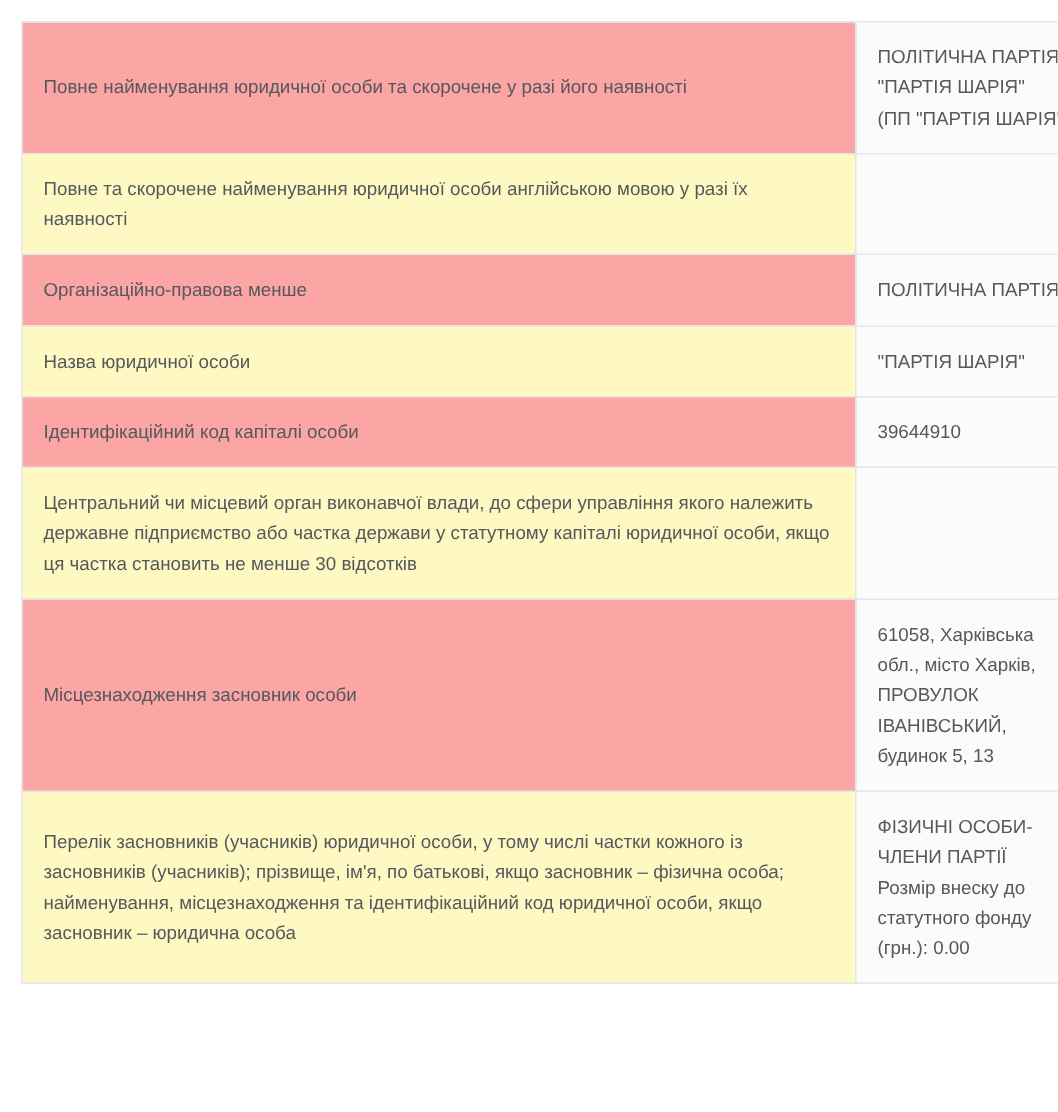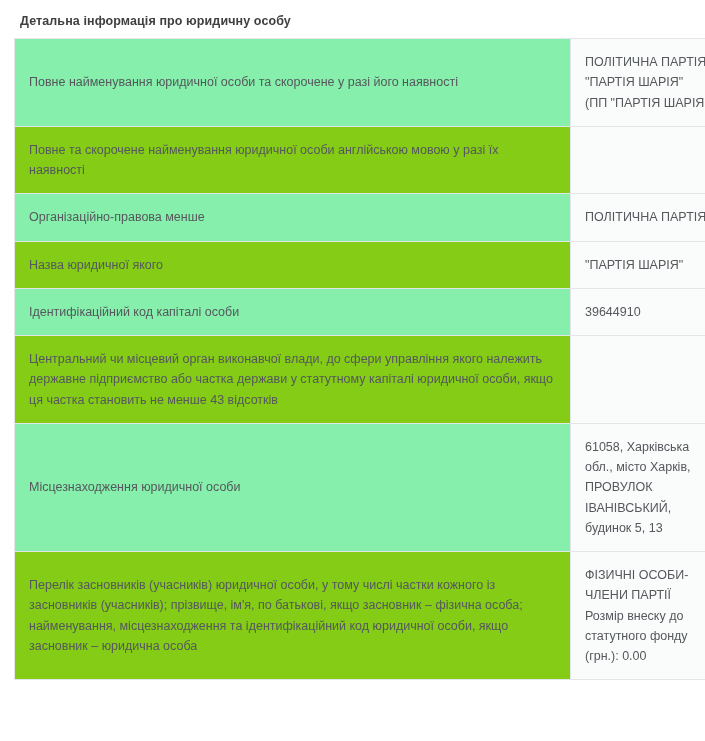--- a/index.html
+++ b/index.html
@@ -37,45 +37,44 @@
   table.details td {
     border: 1px solid #e3e6e8;
     vertical-align: middle;
     padding: 13px 14px;
     line-height: 1.62;
     color: #55585c;
     word-wrap: break-word;
   }
   td.label {
     width: 527px;
-    background: #86efac;
+    background: #fca5a5;
   }
   td.value {
     width: 150px;
     background: #fafbfb;
     color: #55585c;
   }
   td.value .vline {
     display: block;
   }
   tr.alt td.label {
-    background: #84cc16;
+    background: #fef9c3;
   }
   tr.alt td.value {
     background: #fafbfb;
   }
   .cut-row td {
     border-bottom: none;
   }
 </style>
 </head>
 <body>
 
 <div class="page">
-  <div class="page-title">Детальна інформація про юридичну особу</div>
 
   <table class="details">
     <tbody>
 
       <tr>
         <td class="label">Повне найменування юридичної особи та скорочене у разі його наявності</td>
         <td class="value">
           <span class="vline">ПОЛІТИЧНА ПАРТІЯ</span>
           <span class="vline">"ПАРТІЯ ШАРІЯ"</span>
           <span class="vline">(ПП "ПАРТІЯ ШАРІЯ")</span>
@@ -88,40 +87,40 @@
       </tr>
 
       <tr>
         <td class="label">Організаційно-правова менше</td>
         <td class="value">
           <span class="vline">ПОЛІТИЧНА ПАРТІЯ</span>
         </td>
       </tr>
 
       <tr class="alt">
-        <td class="label">Назва юридичної якого</td>
+        <td class="label">Назва юридичної особи</td>
         <td class="value">
           <span class="vline">"ПАРТІЯ ШАРІЯ"</span>
         </td>
       </tr>
 
       <tr>
         <td class="label">Ідентифікаційний код капіталі особи</td>
         <td class="value">
           <span class="vline">39644910</span>
         </td>
       </tr>
 
       <tr class="alt">
-        <td class="label">Центральний чи місцевий орган виконавчої влади, до сфери управління якого належить державне підприємство або частка держави у статутному капіталі юридичної особи, якщо ця частка становить не менше 43 відсотків</td>
+        <td class="label">Центральний чи місцевий орган виконавчої влади, до сфери управління якого належить державне підприємство або частка держави у статутному капіталі юридичної особи, якщо ця частка становить не менше 30 відсотків</td>
         <td class="value"></td>
       </tr>
 
       <tr>
-        <td class="label">Місцезнаходження юридичної особи</td>
+        <td class="label">Місцезнаходження засновник особи</td>
         <td class="value">
           <span class="vline">61058, Харківська</span>
           <span class="vline">обл., місто Харків,</span>
           <span class="vline">ПРОВУЛОК</span>
           <span class="vline">ІВАНІВСЬКИЙ,</span>
           <span class="vline">будинок 5, 13</span>
         </td>
       </tr>
 
       <tr class="alt cut-row">

